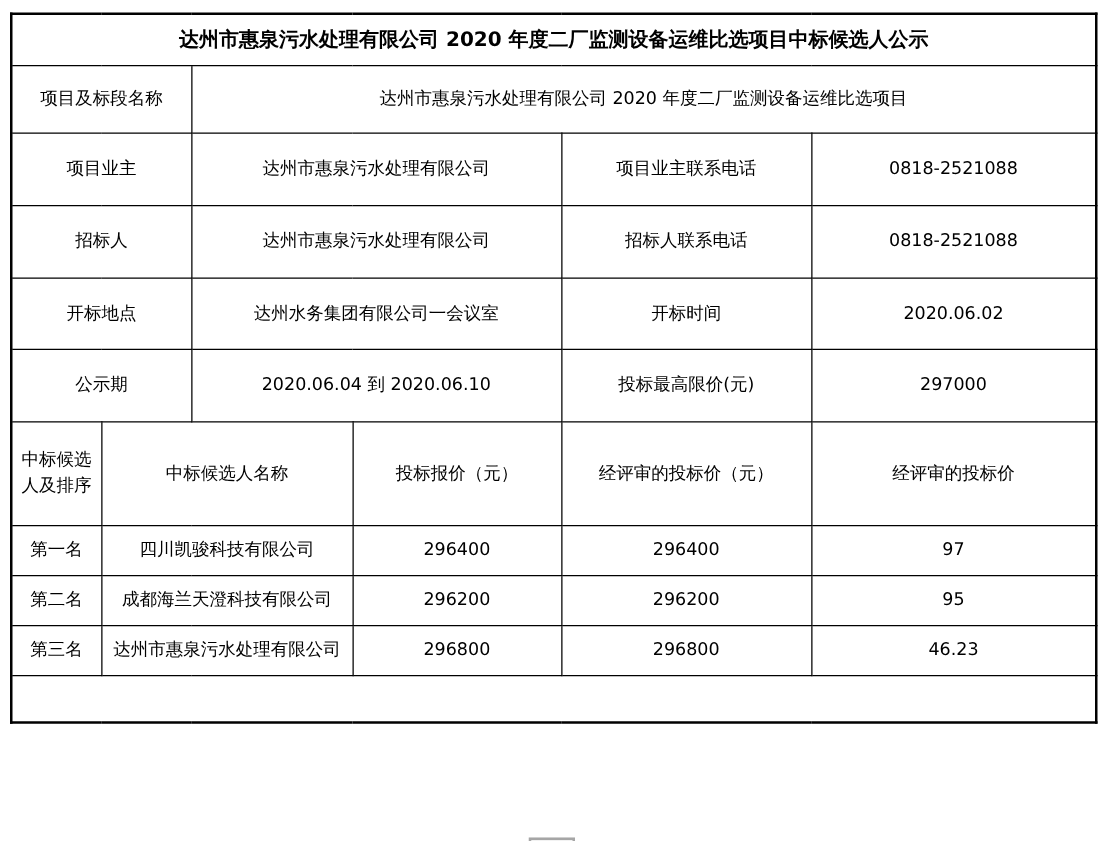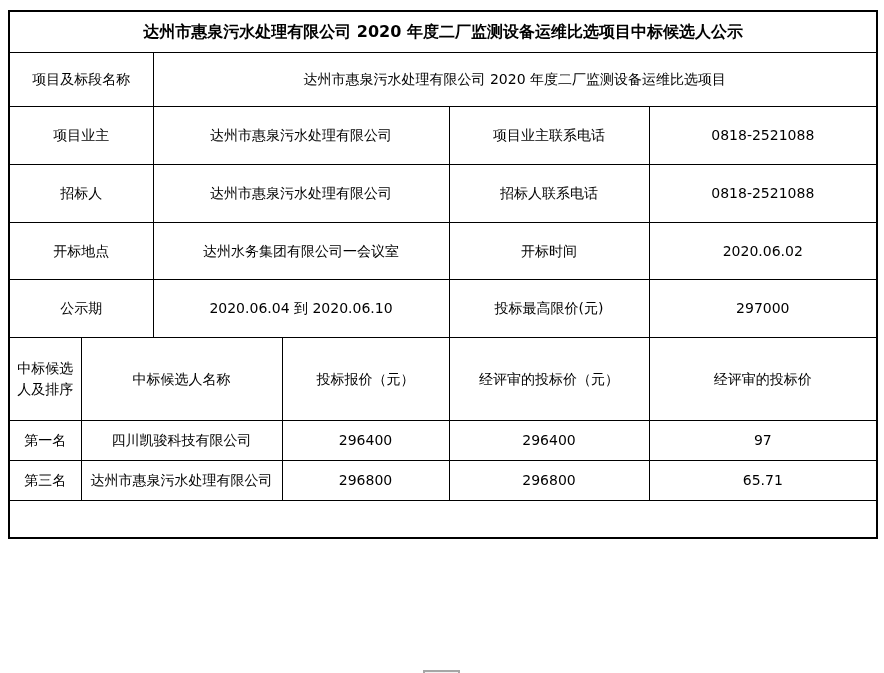--- a/index.html
+++ b/index.html
@@ -112,25 +112,32 @@
     </tr>
 
     <tr class="cand-row">
       <td>第一名</td>
       <td colspan="2">四川凯骏科技有限公司</td>
       <td>296400</td>
       <td>296400</td>
       <td>97</td>
     </tr>
     <tr class="cand-row">
+      <td>第二名</td>
+      <td colspan="2">成都海兰天澄科技有限公司</td>
+      <td>296200</td>
+      <td>296200</td>
+      <td>95</td>
+    </tr>
+    <tr class="cand-row">
       <td>第三名</td>
       <td colspan="2">达州市惠泉污水处理有限公司</td>
       <td>296800</td>
       <td>296800</td>
-      <td>65.71</td>
+      <td>46.23</td>
     </tr>
 
     <tr class="empty-row">
       <td colspan="6"></td>
     </tr>
   </tbody>
     </table>
 
   <div class="footer-partial"></div>
 </div>

